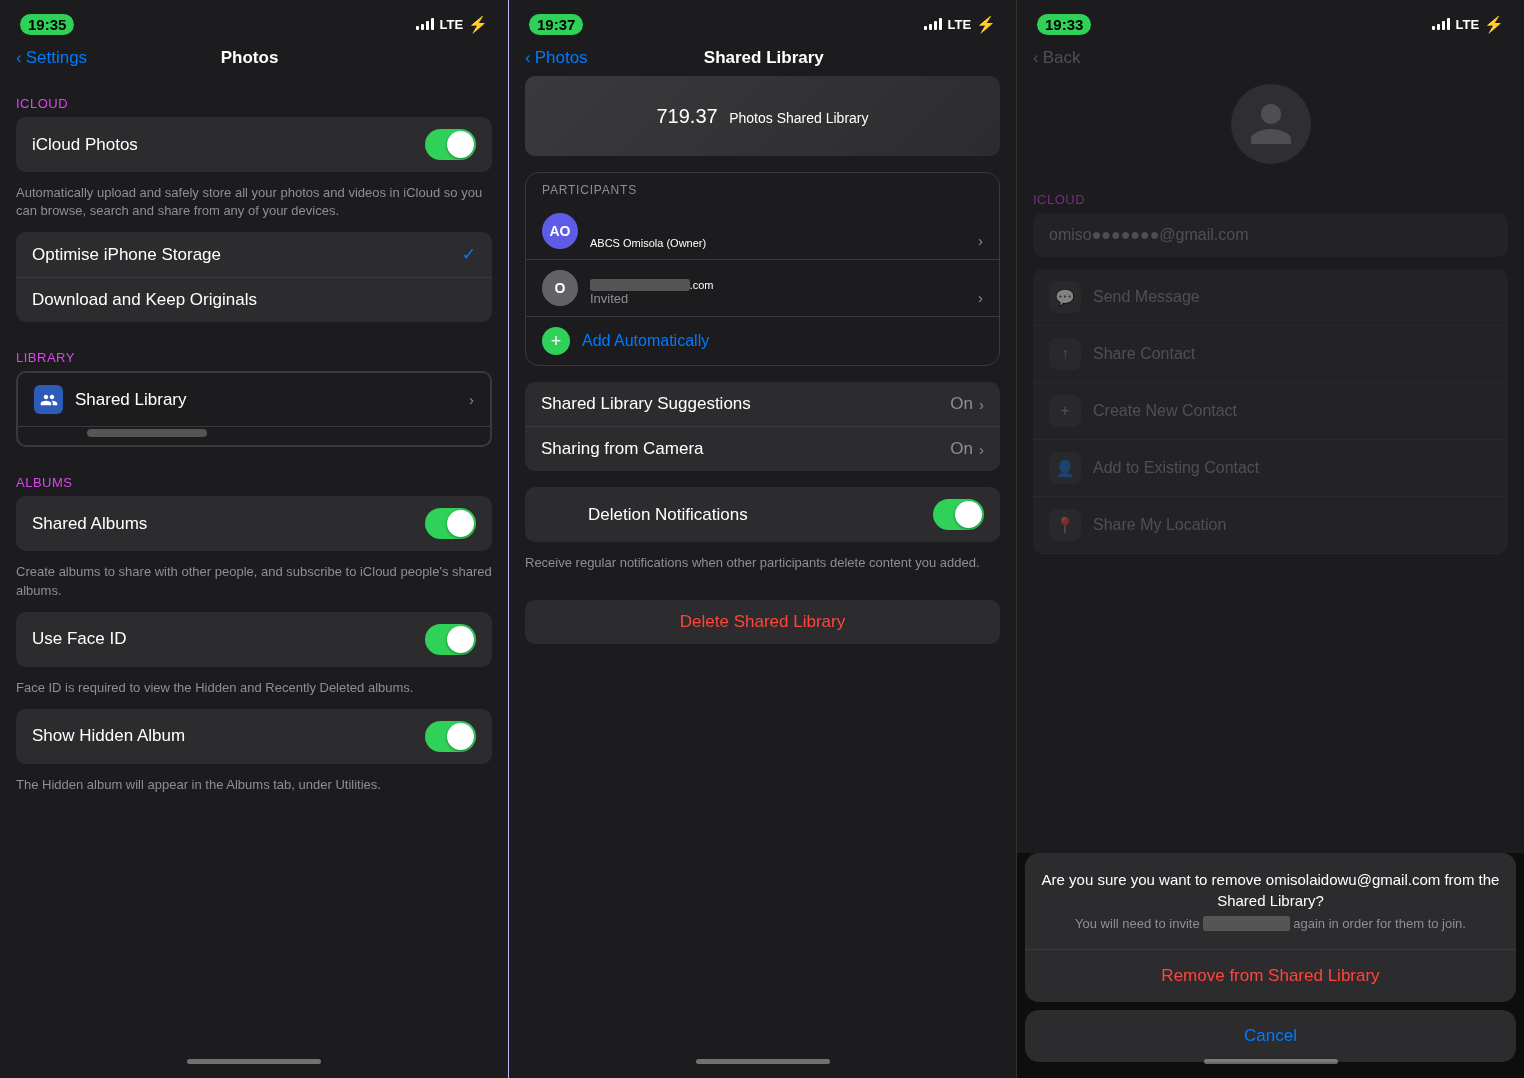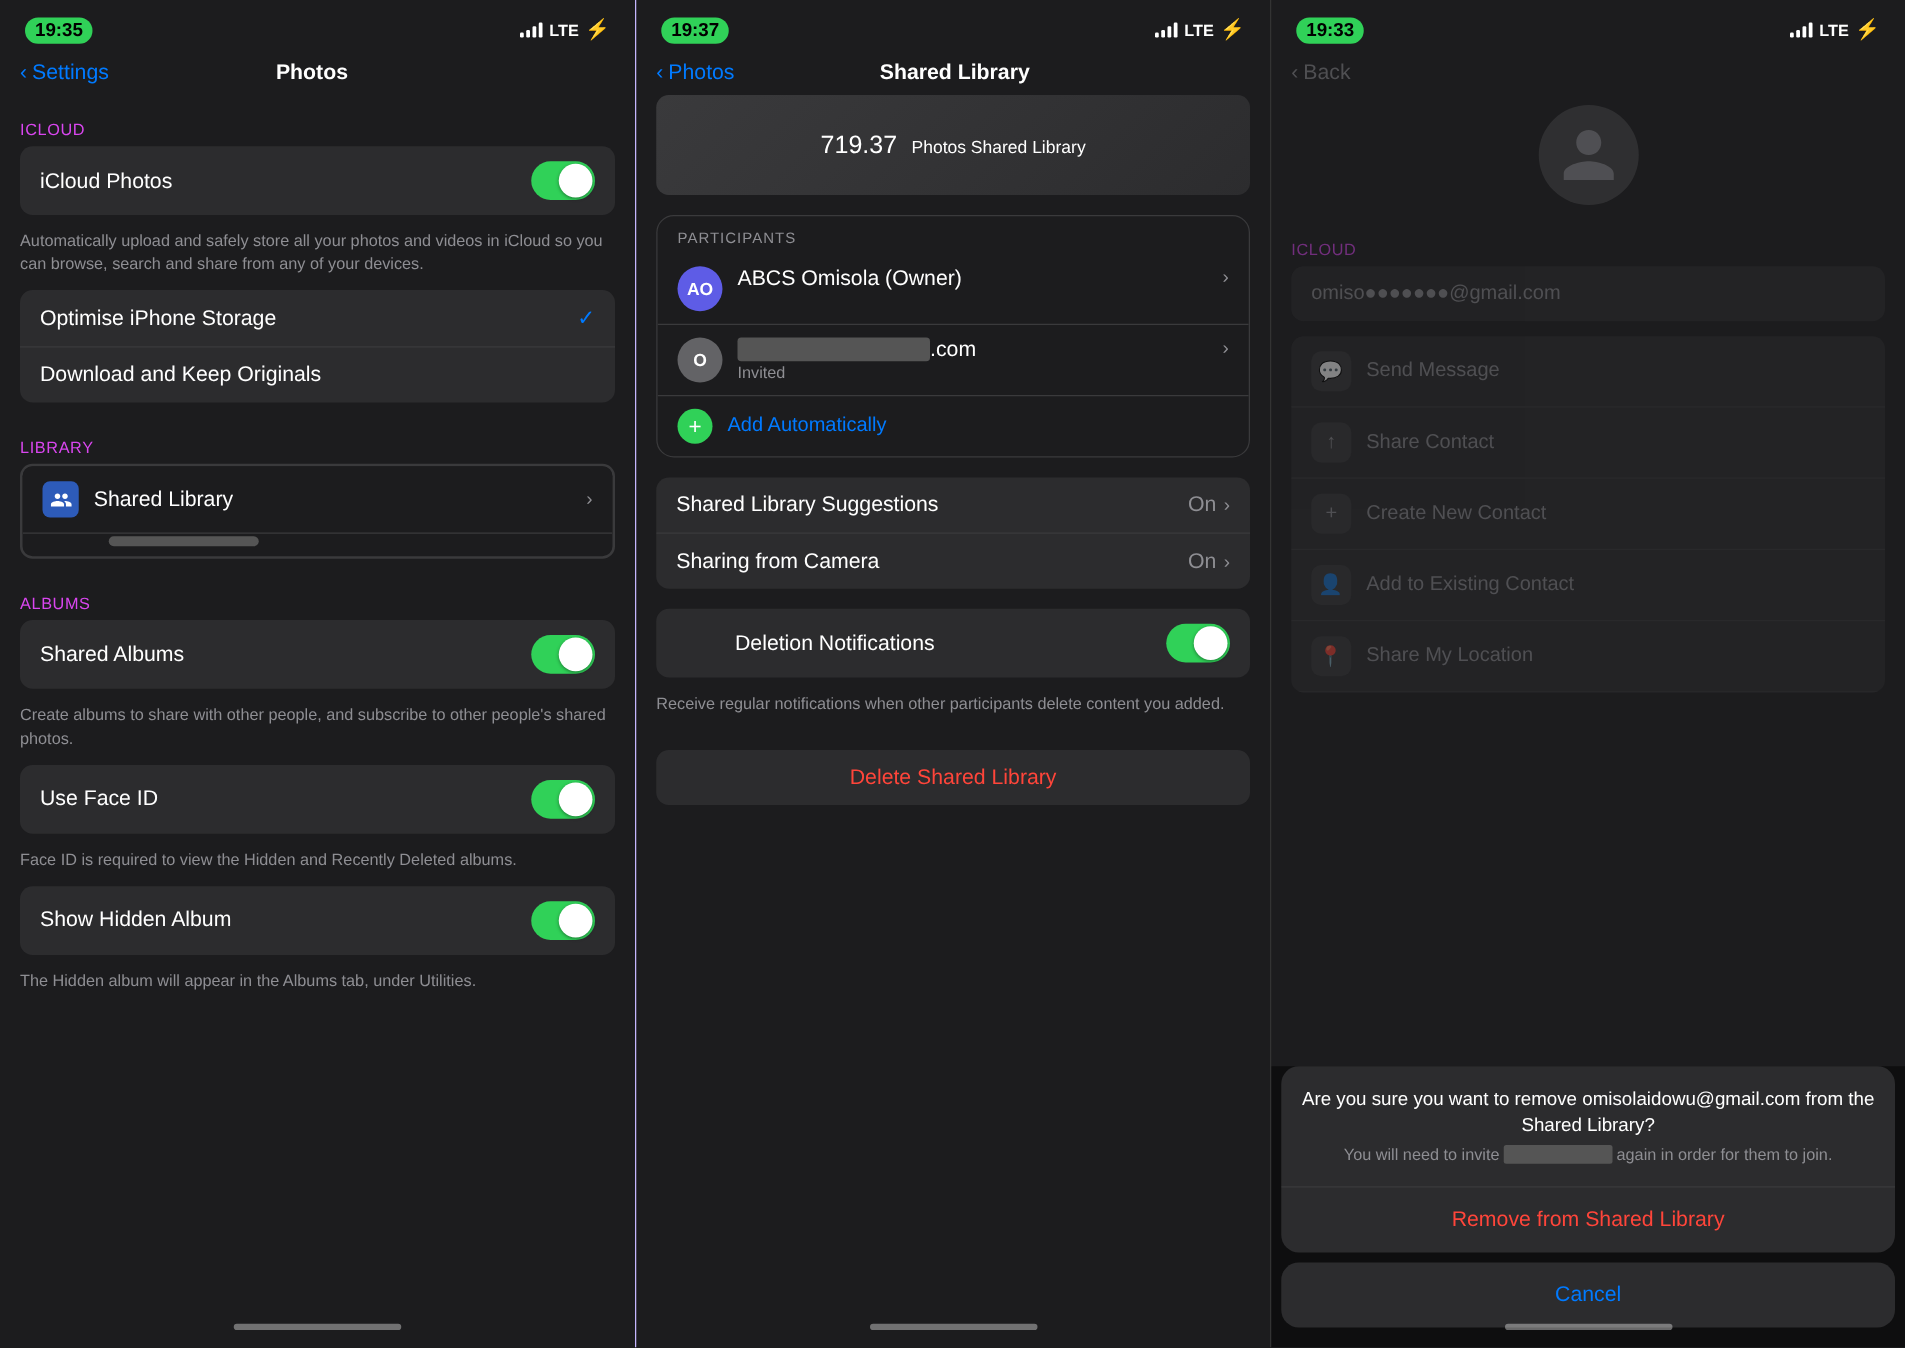--- a/index.html
+++ b/index.html
@@ -207,40 +207,40 @@
     .popup-section-header {
       color: #8e8e93;
       font-size: 12px;
       font-weight: 500;
       letter-spacing: 0.8px;
       text-transform: uppercase;
       padding: 10px 16px 6px;
     }
     .participant-row {
       display: flex;
-      align-items: flex-start;
+      align-items: flex-end;
       padding: 10px 16px;
       border-bottom: 0.5px solid #3a3a3c;
     }
     .participant-avatar {
       width: 36px;
       height: 36px;
       border-radius: 50%;
       display: flex;
       align-items: center;
       justify-content: center;
       font-size: 14px;
       font-weight: 600;
       margin-right: 12px;
       flex-shrink: 0;
     }
     .avatar-ao { background: #5e5ce6; color: #fff; }
     .avatar-o { background: #636366; color: #fff; }
     .participant-info { flex: 1; }
-    .participant-name { color: #fff; font-size: 17px; }
+    .participant-name { color: #fff; font-size: 11px; }
     .participant-sub { color: #8e8e93; font-size: 13px; }
 
     .add-row {
       display: flex;
       align-items: center;
       padding: 10px 16px;
       color: #007aff;
       font-size: 16px;
     }
     .add-circle {
@@ -388,21 +388,21 @@
       </div>
     </div>
 
     <div class="section-header">Albums</div>
     <div class="list-group">
       <div class="list-row">
         <span class="list-row-label">Shared Albums</span>
         <div class="toggle on"></div>
       </div>
     </div>
-    <div class="desc-text">Create albums to share with other people, and subscribe to other people's shared photos.</div>
+    <div class="desc-text">Create albums to share with other people, and subscribe to iCloud people's shared albums.</div>
 
     <div class="list-group">
       <div class="list-row">
         <span class="list-row-label">Use Face ID</span>
         <div class="toggle on"></div>
       </div>
     </div>
     <div class="desc-text">Face ID is required to view the Hidden and Recently Deleted albums.</div>
 
     <div class="list-group">

